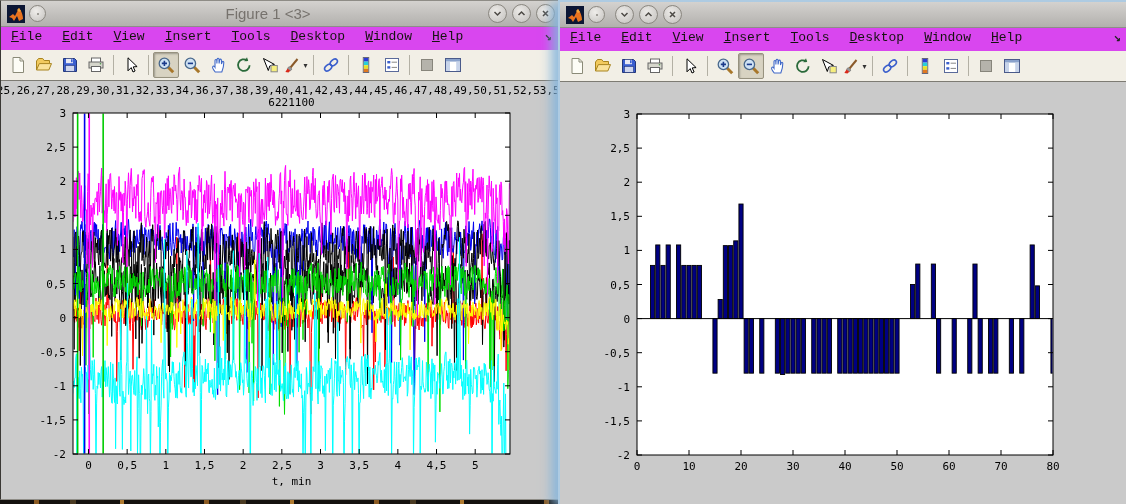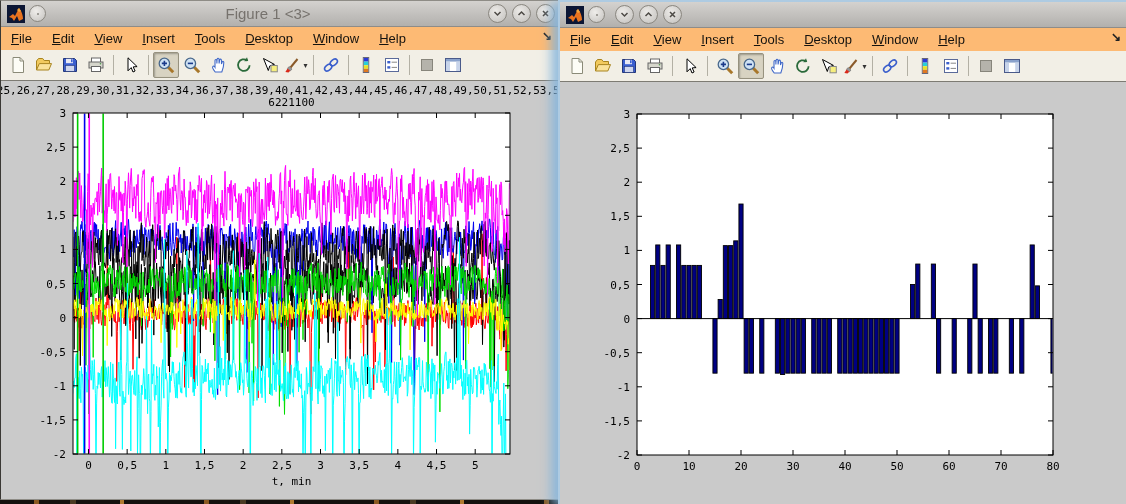--- a/index.html
+++ b/index.html
@@ -21,22 +21,22 @@
     background:radial-gradient(circle at 40% 35%,#efedea,#c4c2bf);margin-right:6px;flex:0 0 auto;
     display:flex;align-items:center;justify-content:center;}
   .win-menu-btn::after{content:"";width:2px;height:2px;border-radius:50%;background:#8a8780;}
   .title-text{flex:1;text-align:center;font-size:15px;color:#76726d;
     overflow:hidden;white-space:nowrap;}
   .winbtns{display:flex;gap:5px;margin-left:4px;flex:0 0 auto;}
   .wbtn{width:17px;height:17px;border-radius:50%;border:1px solid #8a8780;
     background:radial-gradient(circle at 40% 35%,#eceae7,#c2c0bd);
     display:flex;align-items:center;justify-content:center;cursor:default;}
   .wbtn svg{display:block;}
-  .menubar{height:23px;flex:0 0 23px;background:#fdba74;display:flex;align-items:center;
-    font-size:13px;color:#15130f;position:relative;}
+  .menubar{height:23px;flex:0 0 23px;background:#d946ef;display:flex;
+    font-size:13px;color:#15130f;position:relative;font-family:Liberation Mono, monospace;}
   .mi{padding:2px 10px;white-space:nowrap;}
   .mi u{text-decoration:underline;}
   .dock-arrow{position:absolute;right:7px;top:2px;font-size:12px;font-weight:bold;color:#222;}
   .toolbar{height:30px;flex:0 0 30px;background:#f2efe6;border-bottom:1px solid #7d7b73;
     display:flex;align-items:center;padding:0 4px;}
   .tbtn{width:24px;height:24px;display:flex;align-items:center;justify-content:center;
     border:1px solid transparent;border-radius:2px;position:relative;}
   .tbtn.active{background:#d8d3c2;border:1px solid #97927f;box-shadow:inset 1px 1px 2px rgba(0,0,0,.28);}
   .tbtn .caret{font-size:8px;color:#333;margin-left:1px;}
   .tsep{width:1px;height:20px;background:#b3b0a4;margin:0 4px;flex:0 0 1px;}

